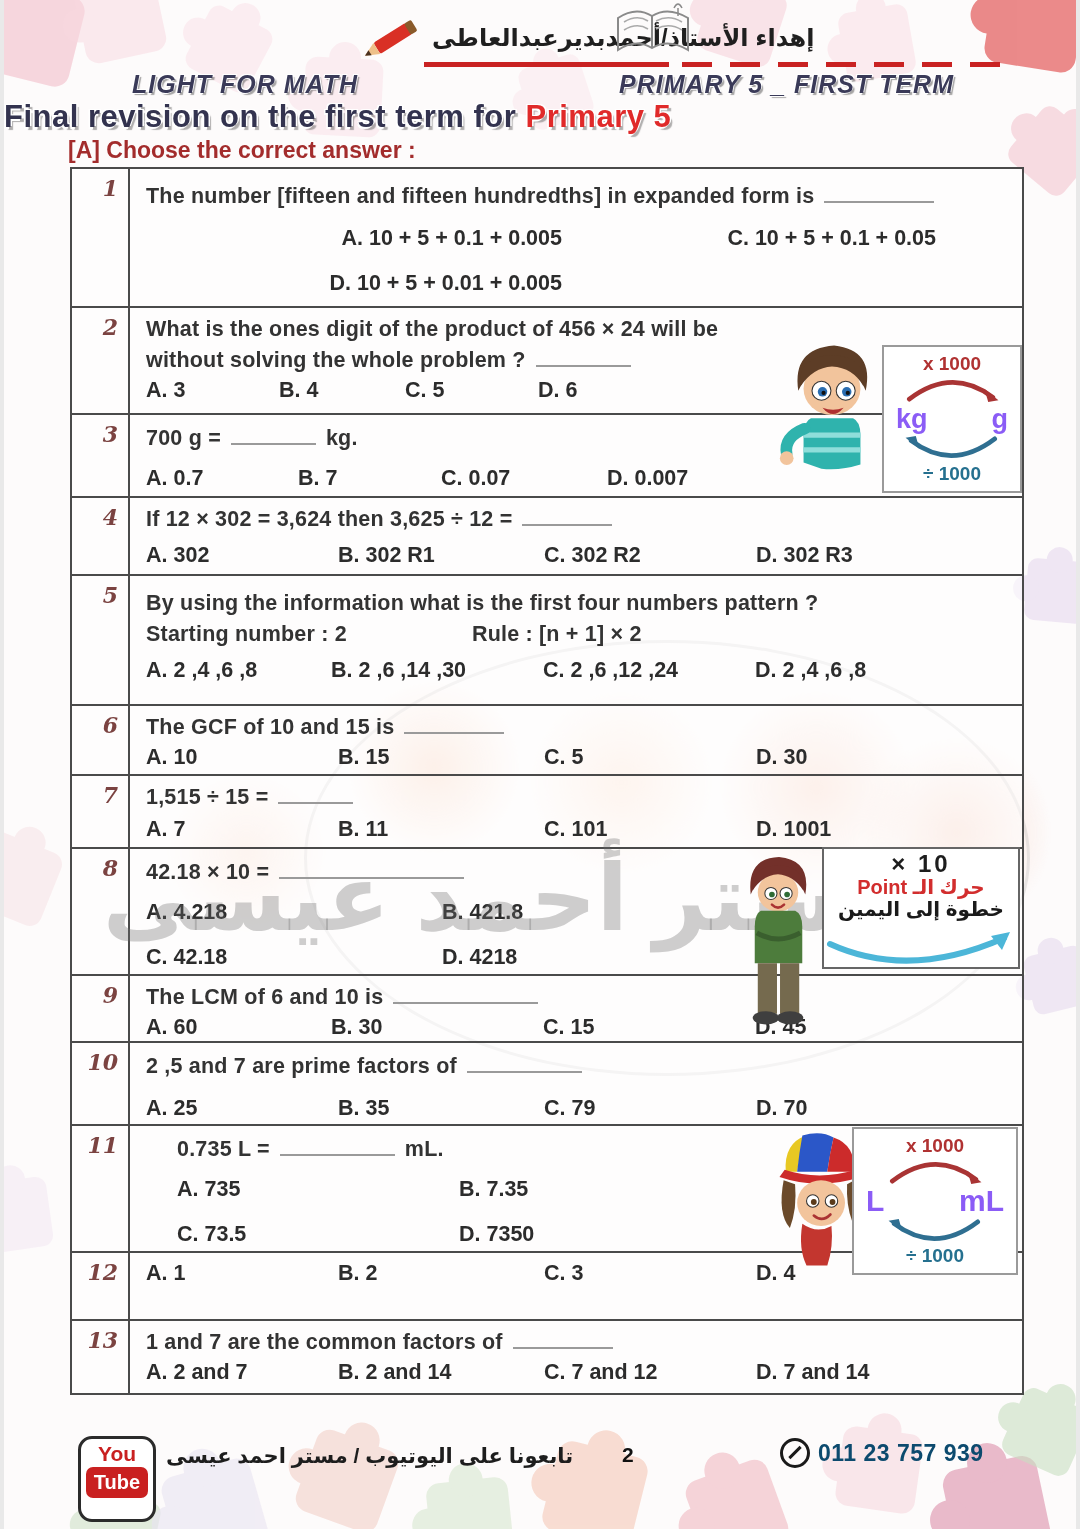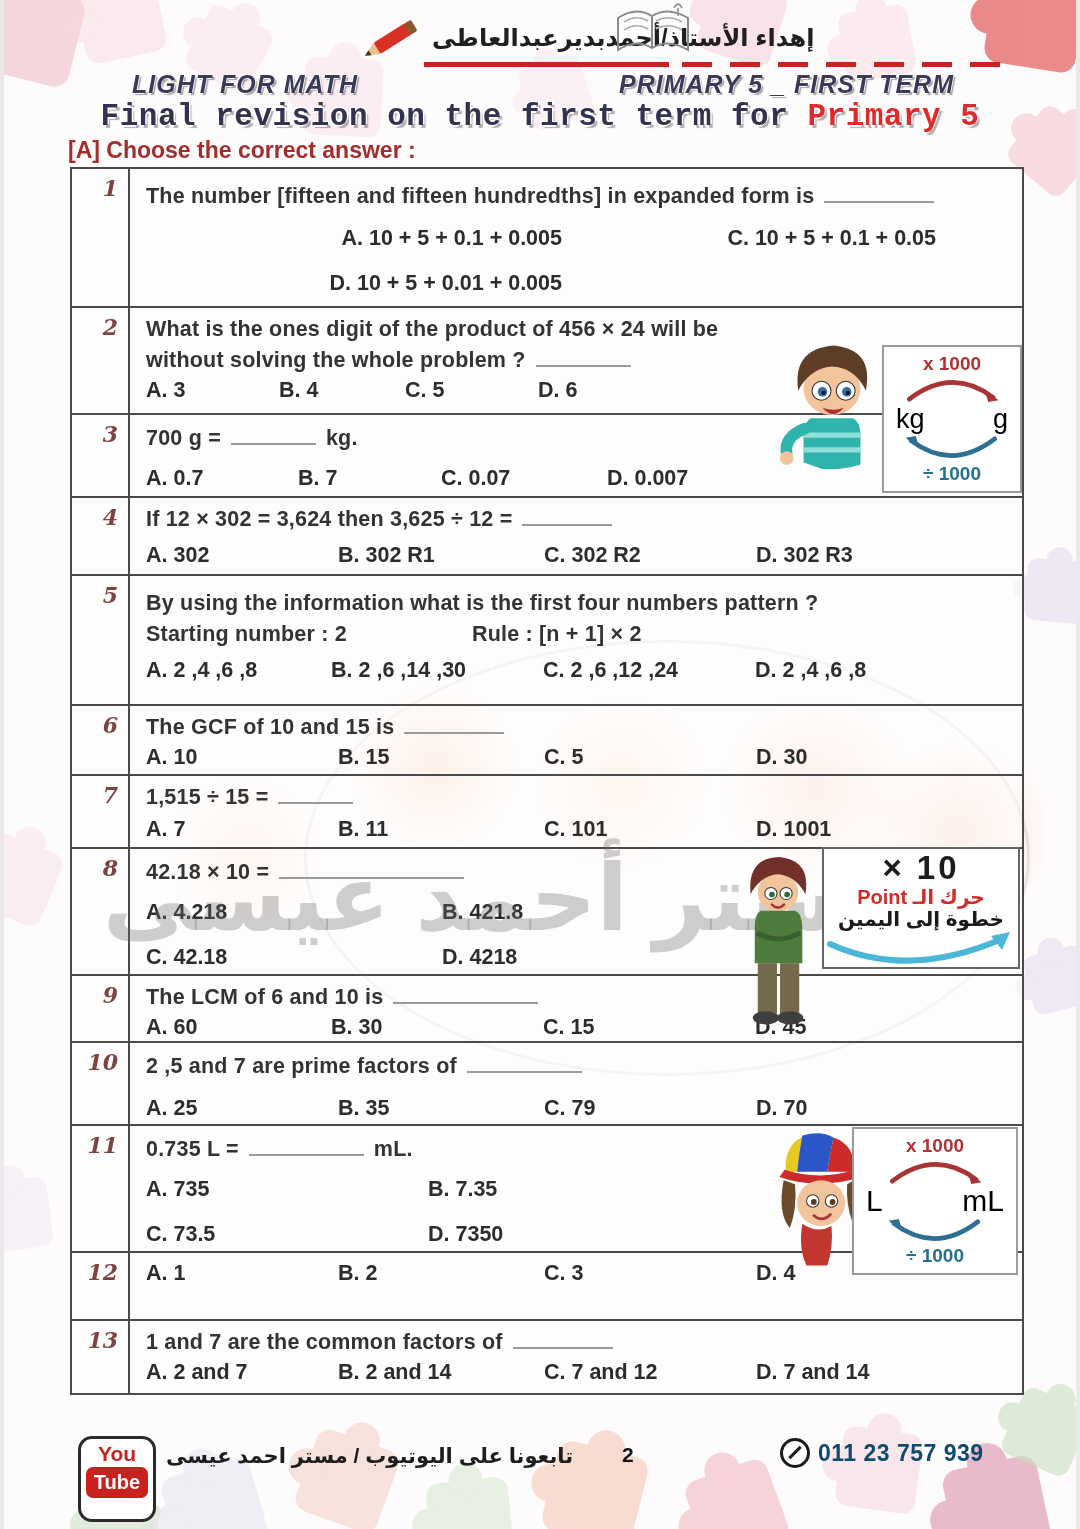--- a/index.html
+++ b/index.html
@@ -26,23 +26,23 @@
   .dedic-dash{position:absolute;left:678px;top:62px;width:325px;height:5px;z-index:6;
     background:repeating-linear-gradient(90deg,#c92222 0 30px,transparent 30px 48px);}
   .pencil{position:absolute;left:348px;top:8px;z-index:6;}
   .book{position:absolute;left:600px;top:0px;z-index:6;}
 
   .brand{position:absolute;top:70px;font-size:25px;font-weight:900;font-style:italic;color:#3a3a58;z-index:6;
     letter-spacing:1px;
     text-shadow:-1px -1px 0 #fff,1px -1px 0 #fff,-1px 1px 0 #fff,2px 2px 1px rgba(60,60,60,.45);}
   .brand.left{left:128px;}
   .brand.right{right:122px;}
-  .title{position:absolute;left:0;top:99px;width:100%;text-align:center;font-size:31px;font-weight:900;color:#33334f;z-index:6;
+  .title{position:absolute;left:0;top:99px;width:100%;text-align:left;font-size:31px;font-weight:900;color:#33334f;z-index:6;
     letter-spacing:.5px;
-    text-shadow:-1.5px -1.5px 0 #fff,1.5px -1.5px 0 #fff,-1.5px 1.5px 0 #fff,2.5px 2.5px 1px rgba(60,60,60,.4);font-family:Liberation Mono, monospace;}
+    text-shadow:-1.5px -1.5px 0 #fff,1.5px -1.5px 0 #fff,-1.5px 1.5px 0 #fff,2.5px 2.5px 1px rgba(60,60,60,.4);}
   .title .hl{color:#e02a2a;}
   .section-label{position:absolute;left:64px;top:137px;font-size:23px;font-weight:bold;color:#a32c2c;z-index:6;}
 
   
   #qtable{position:absolute;left:66px;top:167px;width:950px;border:2px solid #4a4a4a;background:rgba(255,255,255,.55);z-index:2;}
   .qrow{display:flex;border-bottom:2px solid #4a4a4a;box-sizing:border-box;}
   .qrow:last-child{border-bottom:none;}
   .numcell{width:58px;border-right:2px solid #4a4a4a;box-sizing:border-box;flex:none;
     text-align:right;padding:6px 10px 0 0;font-size:22px;font-style:italic;font-weight:600;color:#7b4341;
     font-family:"DejaVu Serif",serif;}
@@ -58,26 +58,26 @@
   .og2.w2{grid-template-columns:296px 1fr;max-width:620px;}
   .og2.w3{grid-template-columns:282px 1fr;max-width:570px;}
   .inline-pair{display:flex;gap:125px;}
 
   
   .convbox{position:absolute;background:#fff;border:2px solid #9a9a9a;z-index:5;display:flex;flex-direction:column;
     align-items:center;justify-content:space-between;padding:6px 4px;box-sizing:border-box;}
   .conv-mul{font-size:19px;font-weight:bold;color:#b03232;}
   .conv-div{font-size:19px;font-weight:bold;color:#25708f;}
   .conv-units{display:flex;width:100%;justify-content:space-between;padding:0 8px;box-sizing:border-box;
-    font-size:27px;font-weight:400;color:#000000;text-align:center;}
+    font-size:27px;font-weight:700;color:#8b5cf6;text-align:center;}
   .convbox svg{display:block;}
 
   .x10box{position:absolute;left:818px;top:847px;width:198px;height:122px;background:#fff;border:2px solid #666;
     z-index:5;text-align:center;box-sizing:border-box;padding-top:2px;}
-  .x10-factor{font-size:33px;font-weight:900;color:#1d1d1d;letter-spacing:3px;line-height:1.05;}
+  .x10-factor{font-size:24px;font-weight:900;color:#1d1d1d;letter-spacing:3px;line-height:1.05;}
   .x10-l1{font-size:20px;font-weight:bold;color:#d22d2d;direction:rtl;line-height:1.1;}
   .x10-l2{font-size:20px;font-weight:bold;color:#1a1a1a;direction:rtl;line-height:1.15;}
   .x10-arrow{position:absolute;left:820px;top:928px;z-index:6;}
 
   .kid{position:absolute;z-index:4;}
 
   
   .yt-badge{position:absolute;left:74px;top:1436px;width:78px;height:86px;background:#fff;border:3px solid #2b2b2b;
     border-radius:14px;z-index:6;display:flex;flex-direction:column;align-items:center;box-sizing:border-box;padding-top:4px;}
   .yt-you{color:#c92020;font-weight:900;font-size:21px;line-height:1;}
@@ -286,21 +286,21 @@
         <div class="qline" style="margin-top:2px;"><span>2 ,5 and 7 are prime factors of</span><span class="blank" style="width:115px;"></span></div>
         <div class="og4" style="margin-top:14px;">
           <span class="opt">A. 25</span>
           <span class="opt">B. 35</span>
           <span class="opt">C. 79</span>
           <span class="opt">D. 70</span>
         </div>
       </div>
     </div>
 
-    <div class="qrow" style="height:127px;">
+    <div class="qrow" style="height:127px;gap:31px;">
       <div class="numcell">11</div>
       <div class="qcontent">
         <div class="qline" style="margin-top:2px;"><span>0.735 L =</span><span class="blank" style="width:115px;"></span><span>mL.</span></div>
         <div class="og2 w3" style="margin-top:12px;">
           <span class="opt">A. 735</span>
           <span class="opt">B. 7.35</span>
           <span class="opt">C. 73.5</span>
           <span class="opt">D. 7350</span>
         </div>
       </div>

